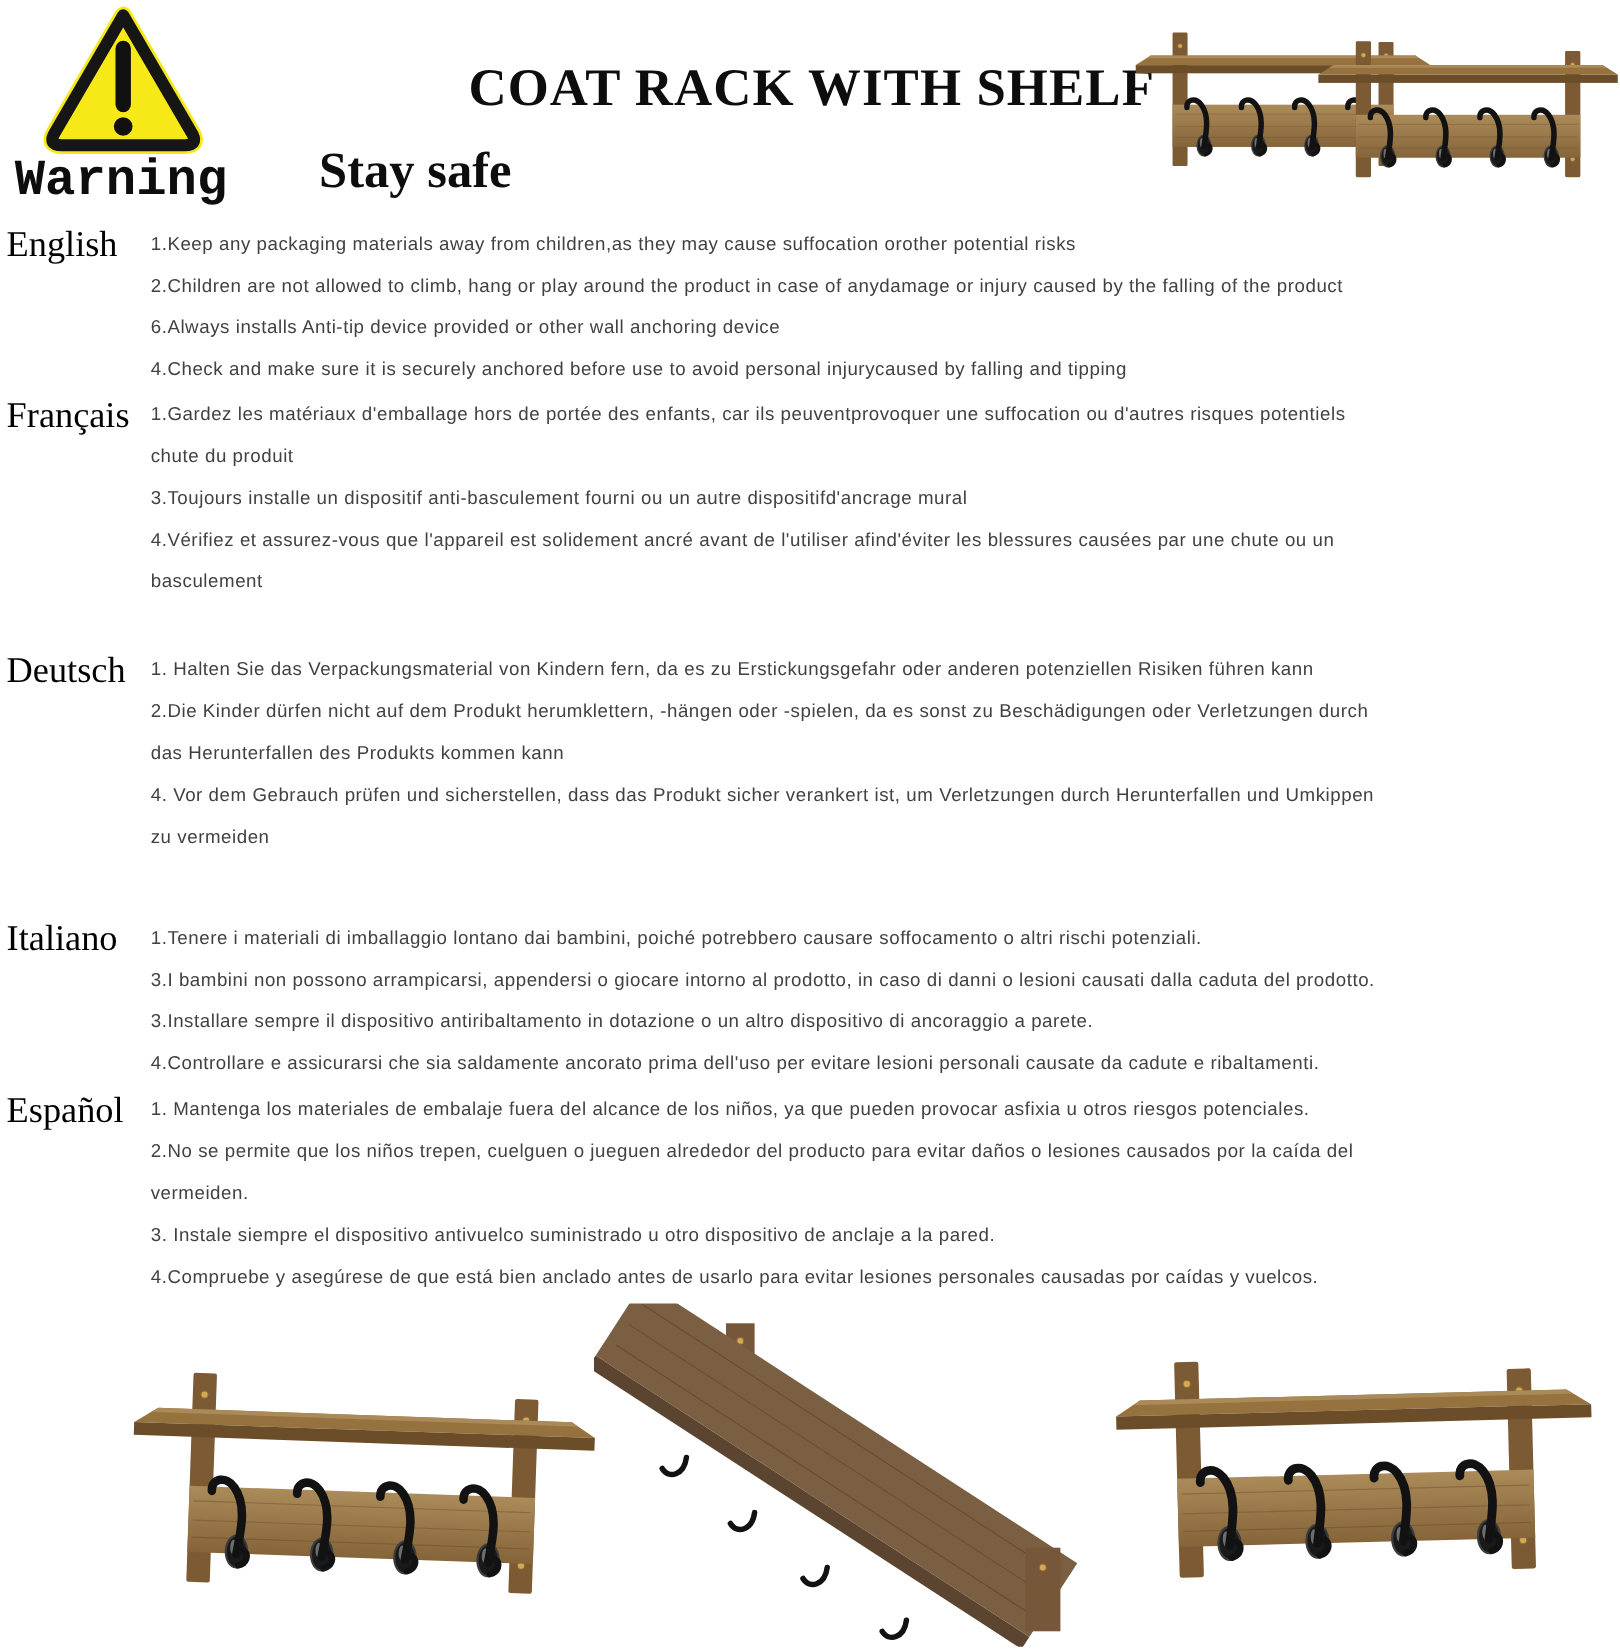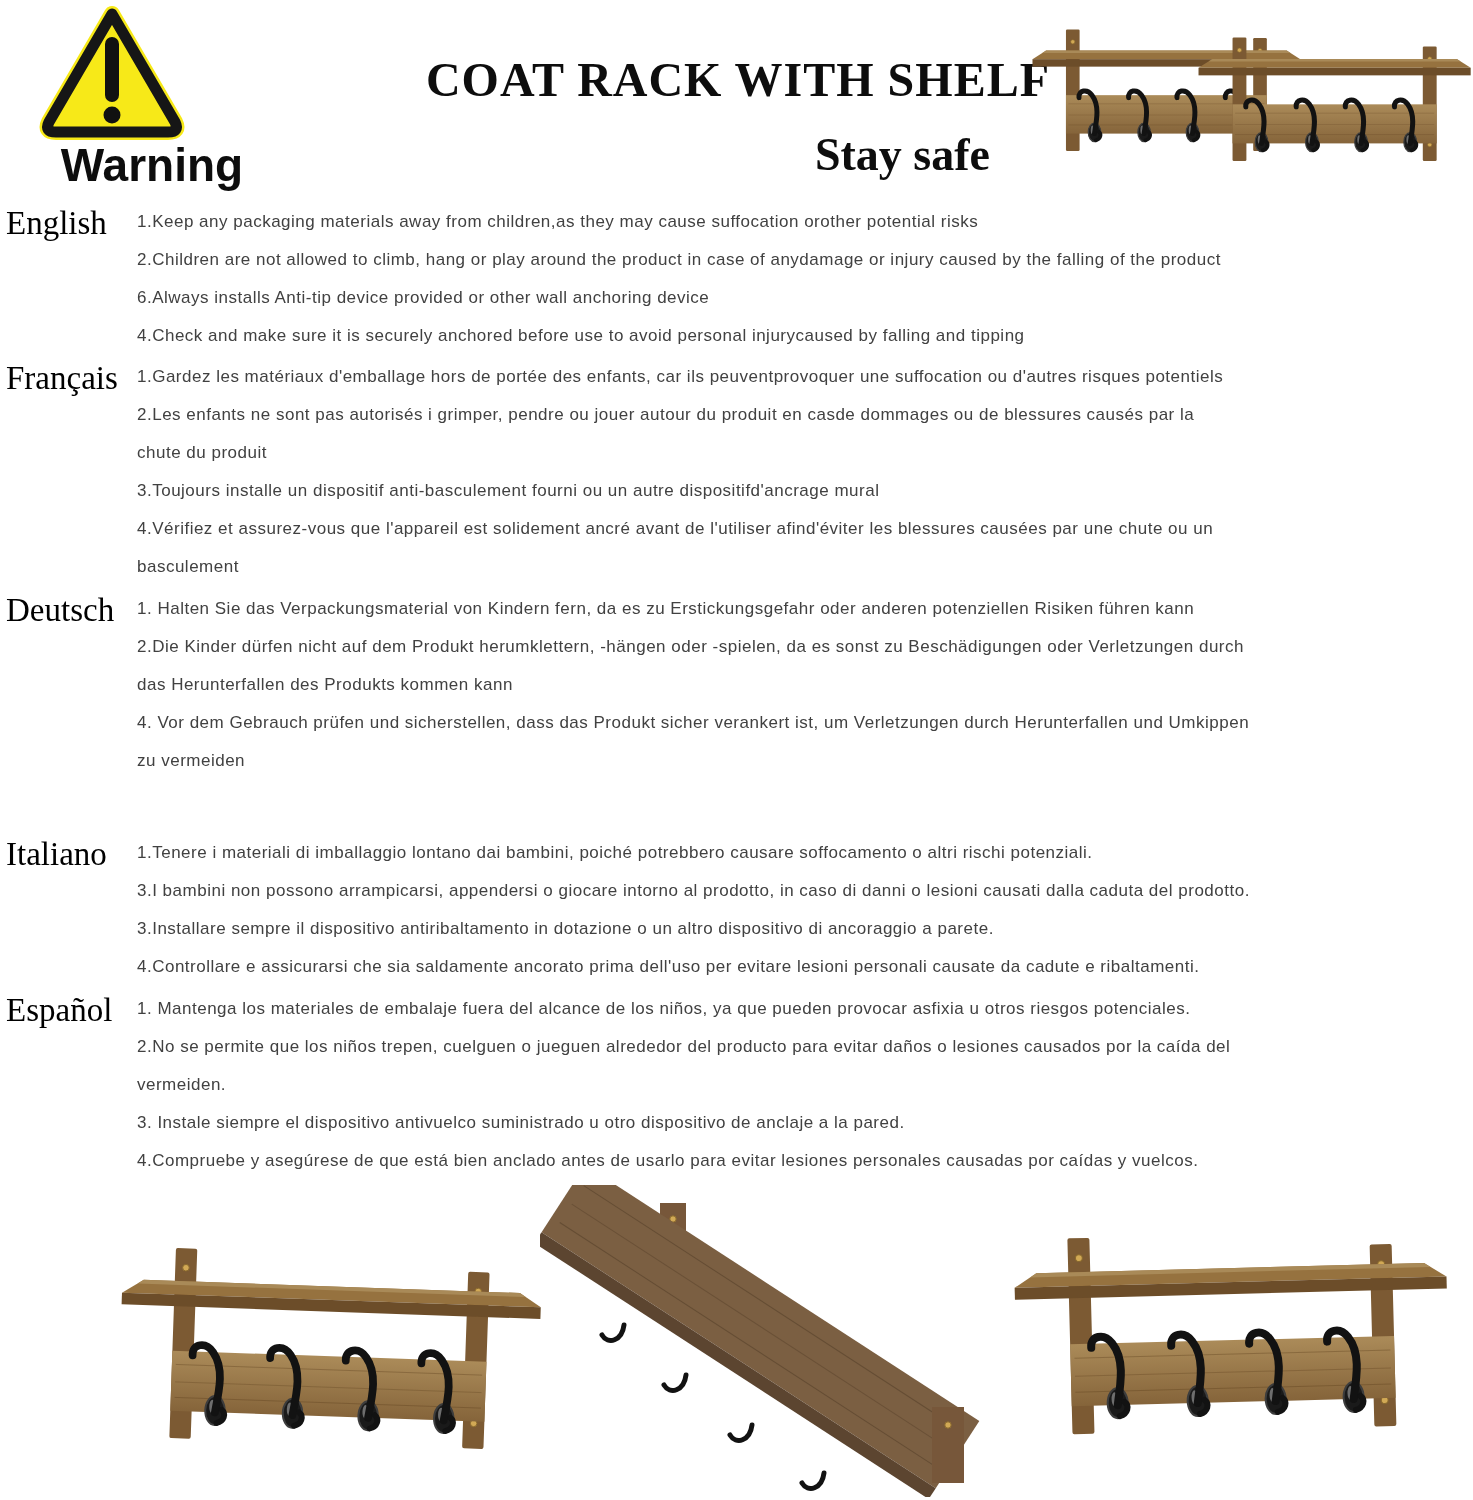--- a/index.html
+++ b/index.html
@@ -2,24 +2,24 @@
 <html><head>
 <meta charset="utf-8">
 <style>
   html,body{margin:0;padding:0;background:#ffffff;}
   .canvas{position:relative;width:1473px;height:1500px;background:#ffffff;overflow:hidden;
           font-family:"Liberation Sans",sans-serif;}
   
   .warn-block{position:absolute;left:0;top:0;width:230px;height:200px;}
   .warn-tri{position:absolute;left:34px;top:2px;}
   .warn-text{position:absolute;left:0;top:138px;width:220px;text-align:center;
-             font-family:Liberation Sans, sans-serif;font-weight:bold;font-size:46px;color:#0d0d0d;padding-left:42px;}
+             font-family:Liberation Mono, monospace;font-weight:bold;font-size:46px;color:#0d0d0d;}
   .title{position:absolute;left:290px;top:52px;width:760px;text-align:right;
          font-family:"Liberation Serif",serif;font-weight:bold;font-size:48px;letter-spacing:1px;color:#0d0d0d;}
-  .subtitle{position:absolute;left:290px;top:128px;width:700px;text-align:right;
+  .subtitle{position:absolute;left:290px;top:128px;width:700px;text-align:left;
             font-family:"Liberation Serif",serif;font-weight:bold;font-size:46px;color:#0d0d0d;}
   
   .sec{position:absolute;left:0;width:1473px;}
   .lang{position:absolute;left:6px;top:0;width:128px;font-family:Liberation Serif, serif;
         font-size:33px;color:#000;line-height:40px;}
   .lines{position:absolute;left:137px;top:0;right:20px;}
   .bl{height:38px;line-height:38px;font-size:17px;letter-spacing:0.5px;color:#414141;white-space:nowrap;}
   
   .img{position:absolute;}
 </style>
@@ -89,21 +89,20 @@
       <div class="bl">2.Children are not allowed to climb, hang or play around the product in case of anydamage or injury caused by the falling of the product</div>
       <div class="bl">6.Always installs Anti-tip device provided or other wall anchoring device</div>
       <div class="bl">4.Check and make sure it is securely anchored before use to avoid personal injurycaused by falling and tipping</div>
     </div>
   </div>
 
   <div class="sec" style="top:358px">
     <div class="lang">Français</div>
     <div class="lines">
       <div class="bl">1.Gardez les matériaux d'emballage hors de portée des enfants, car ils peuventprovoquer une suffocation ou d'autres risques potentiels</div>
-      <div class="bl">2.Les enfants ne sont pas autorisés i grimper, pendre ou jouer autour du produit en casde dommages ou de blessures causés par la</div>
       <div class="bl">chute du produit</div>
       <div class="bl">3.Toujours installe un dispositif anti-basculement fourni ou un autre dispositifd'ancrage mural</div>
       <div class="bl">4.Vérifiez et assurez-vous que l'appareil est solidement ancré avant de l'utiliser afind'éviter les blessures causées par une chute ou un</div>
       <div class="bl">basculement</div>
     </div>
   </div>
 
   <div class="sec" style="top:590px">
     <div class="lang">Deutsch</div>
     <div class="lines">

